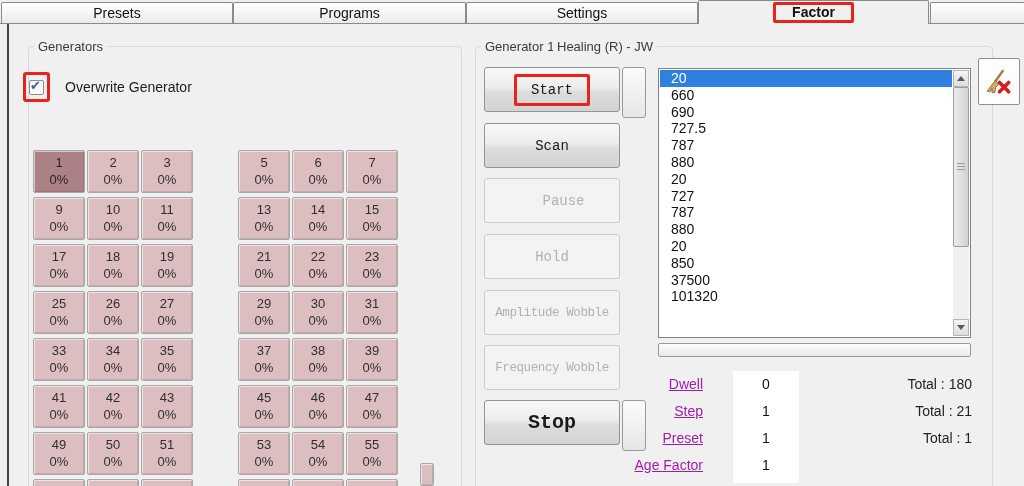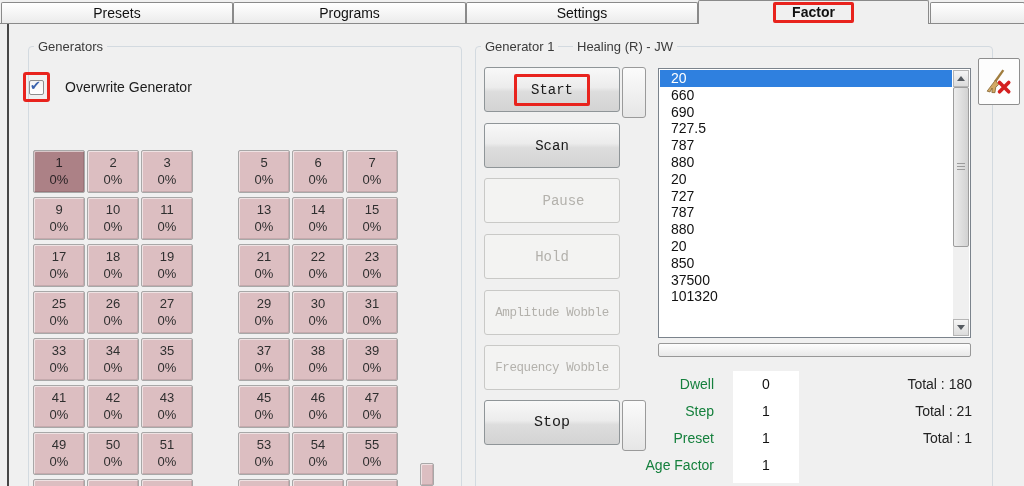--- a/index.html
+++ b/index.html
@@ -32,21 +32,21 @@
   .cell.sel{background:#ac8186;color:#2b2326;}
   .cell.fragment{padding:0;}
   
   .btncol{position:absolute;left:475px;top:46px;width:518px;height:440px;}
   .cbtn{position:absolute;left:9px;width:136px;height:45px;box-sizing:border-box;border-radius:3px;
         display:flex;align-items:center;justify-content:center;
         font-family:"Liberation Mono","DejaVu Sans Mono",monospace;font-size:14px;}
   .cbtn.enabled{background:linear-gradient(#f8f8f8,#ececec 45%,#dddddd 55%,#d3d3d3);
         border:1px solid #8f9598;color:#1a1a1a;}
   .cbtn.disabled{background:#f3f3f2;border:1px solid #c9c9c7;color:#b3b1ac;}
-  .cbtn.bold{font-weight:normal;font-size:15px;align-items:center;}
+  .cbtn.bold{font-weight:bold;font-size:20px;align-items:center;}
   .cbtn.small{font-size:12.5px;letter-spacing:-0.4px;}
   .red-outline-btn{display:inline-block;border:3px solid #e8231d;border-radius:2px;padding:5px 14px;}
   .strip{position:absolute;left:147px;width:24px;height:51px;box-sizing:border-box;border-radius:3px;
         background:linear-gradient(#fbfbfb,#e6e6e6);border:1px solid #9a9a9a;}
   
   .listbox{position:absolute;left:658px;top:68px;width:313px;height:270px;background:#ffffff;
            border:1px solid #7b838c;box-sizing:border-box;}
   .litems{position:absolute;left:1px;top:1px;right:18px;bottom:1px;overflow:hidden;}
   .litem{height:16.8px;font-size:14px;line-height:16.5px;padding-left:11px;color:#111;white-space:nowrap;}
   .litem.selected{background:#2f80df;color:#ffffff;}
@@ -59,21 +59,21 @@
   .sb-thumb{position:absolute;left:0;top:17px;width:16px;height:160px;box-sizing:border-box;
           background:linear-gradient(90deg,#ececec,#d2d2d2);border:1px solid #9d9d9d;border-radius:2px;
           display:flex;align-items:center;justify-content:center;}
   .grip{width:8px;height:8px;background:repeating-linear-gradient(#9c9c9c 0 1px,transparent 1px 3px);}
   
   .pbar{position:absolute;left:658px;top:343px;width:313px;height:14px;box-sizing:border-box;
         border:1px solid #989898;border-radius:2px;background:linear-gradient(#fdfdfd,#e9e9e9);}
   
   .fields{position:absolute;left:475px;top:46px;width:518px;height:440px;}
   .valuebox{position:absolute;left:258px;top:325px;width:66px;height:112px;background:#ffffff;}
-  .flabel{position:absolute;right:279px;font-size:14px;color:#15803d;white-space:nowrap;}
+  .flabel{position:absolute;right:290px;font-size:14px;color:#a21caf;white-space:nowrap;text-decoration:underline;}
   .fvalue{position:absolute;left:258px;width:66px;text-align:center;font-size:14px;color:#111;}
   .ftotal{position:absolute;right:21px;font-size:14px;color:#222;white-space:nowrap;}
   
   .clear-btn{position:absolute;left:978px;top:58px;width:42px;height:47px;box-sizing:border-box;
         background:#fdfdfd;border:1px solid #8e8e8e;border-radius:2px;
         display:flex;align-items:center;justify-content:center;padding:0;}
   .frag-yellow{position:absolute;left:1019px;top:5px;width:5px;height:9px;background:#f2b233;}
 </style>
 </head>
 <body>
@@ -299,21 +299,21 @@
         <div>62</div>
       </div>
       <div class="cell">
         <div>63</div>
       </div>
     </div>
   <div class="cell fragment" style="position:absolute;left:420px;top:463px;width:14px;height:23px;"></div>
 
   <div class="gbox" style="left:475px;top:46px;width:518px;height:455px;"></div>
   <span class="gb-label" style="left:481px;">Generator 1</span>
-  <span class="gb-label" style="left:573px;">Healing (R) - JW</span>
+  <span class="gb-label" style="left:553px;">Healing (R) - JW</span>
 
   <div class="btncol">
       <div class="cbtn enabled" style="top: 21px;">
         <span class="red-outline-btn">Start</span>
       </div>
       <div class="strip" style="top: 21px;"></div>
       <div class="cbtn enabled" style="top: 77px;">
         <span>Scan</span>
       </div>
       <div class="cbtn disabled" style="top: 132px; padding-left: 23px;">

